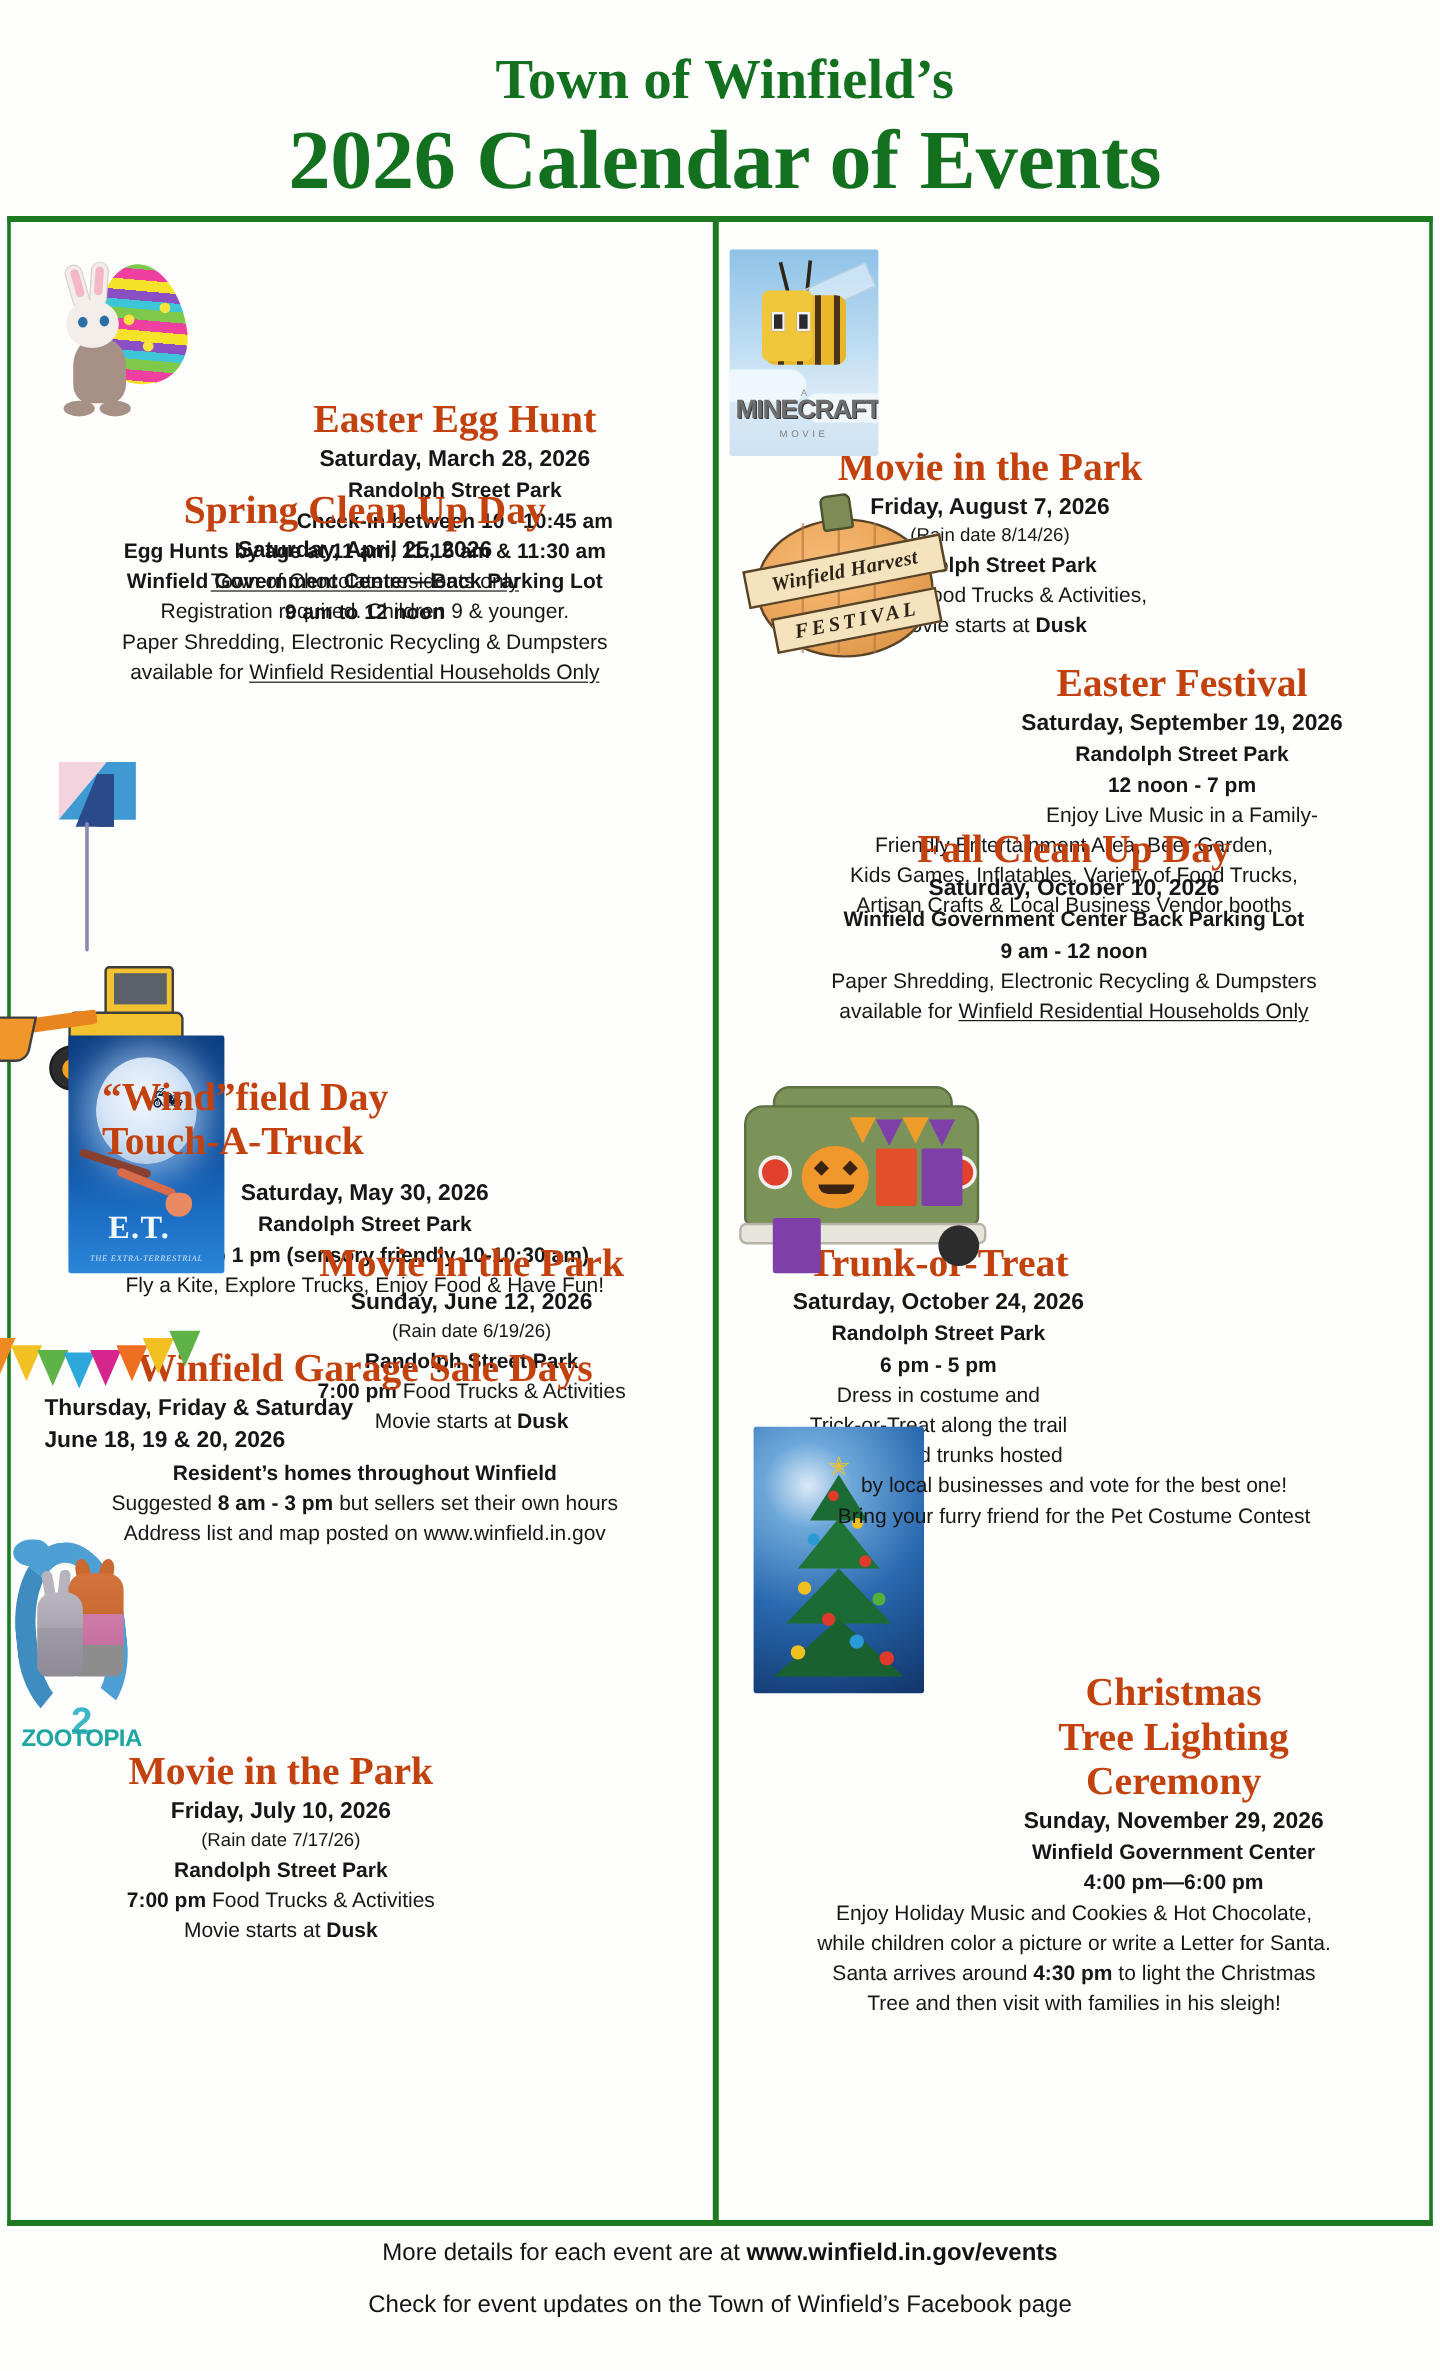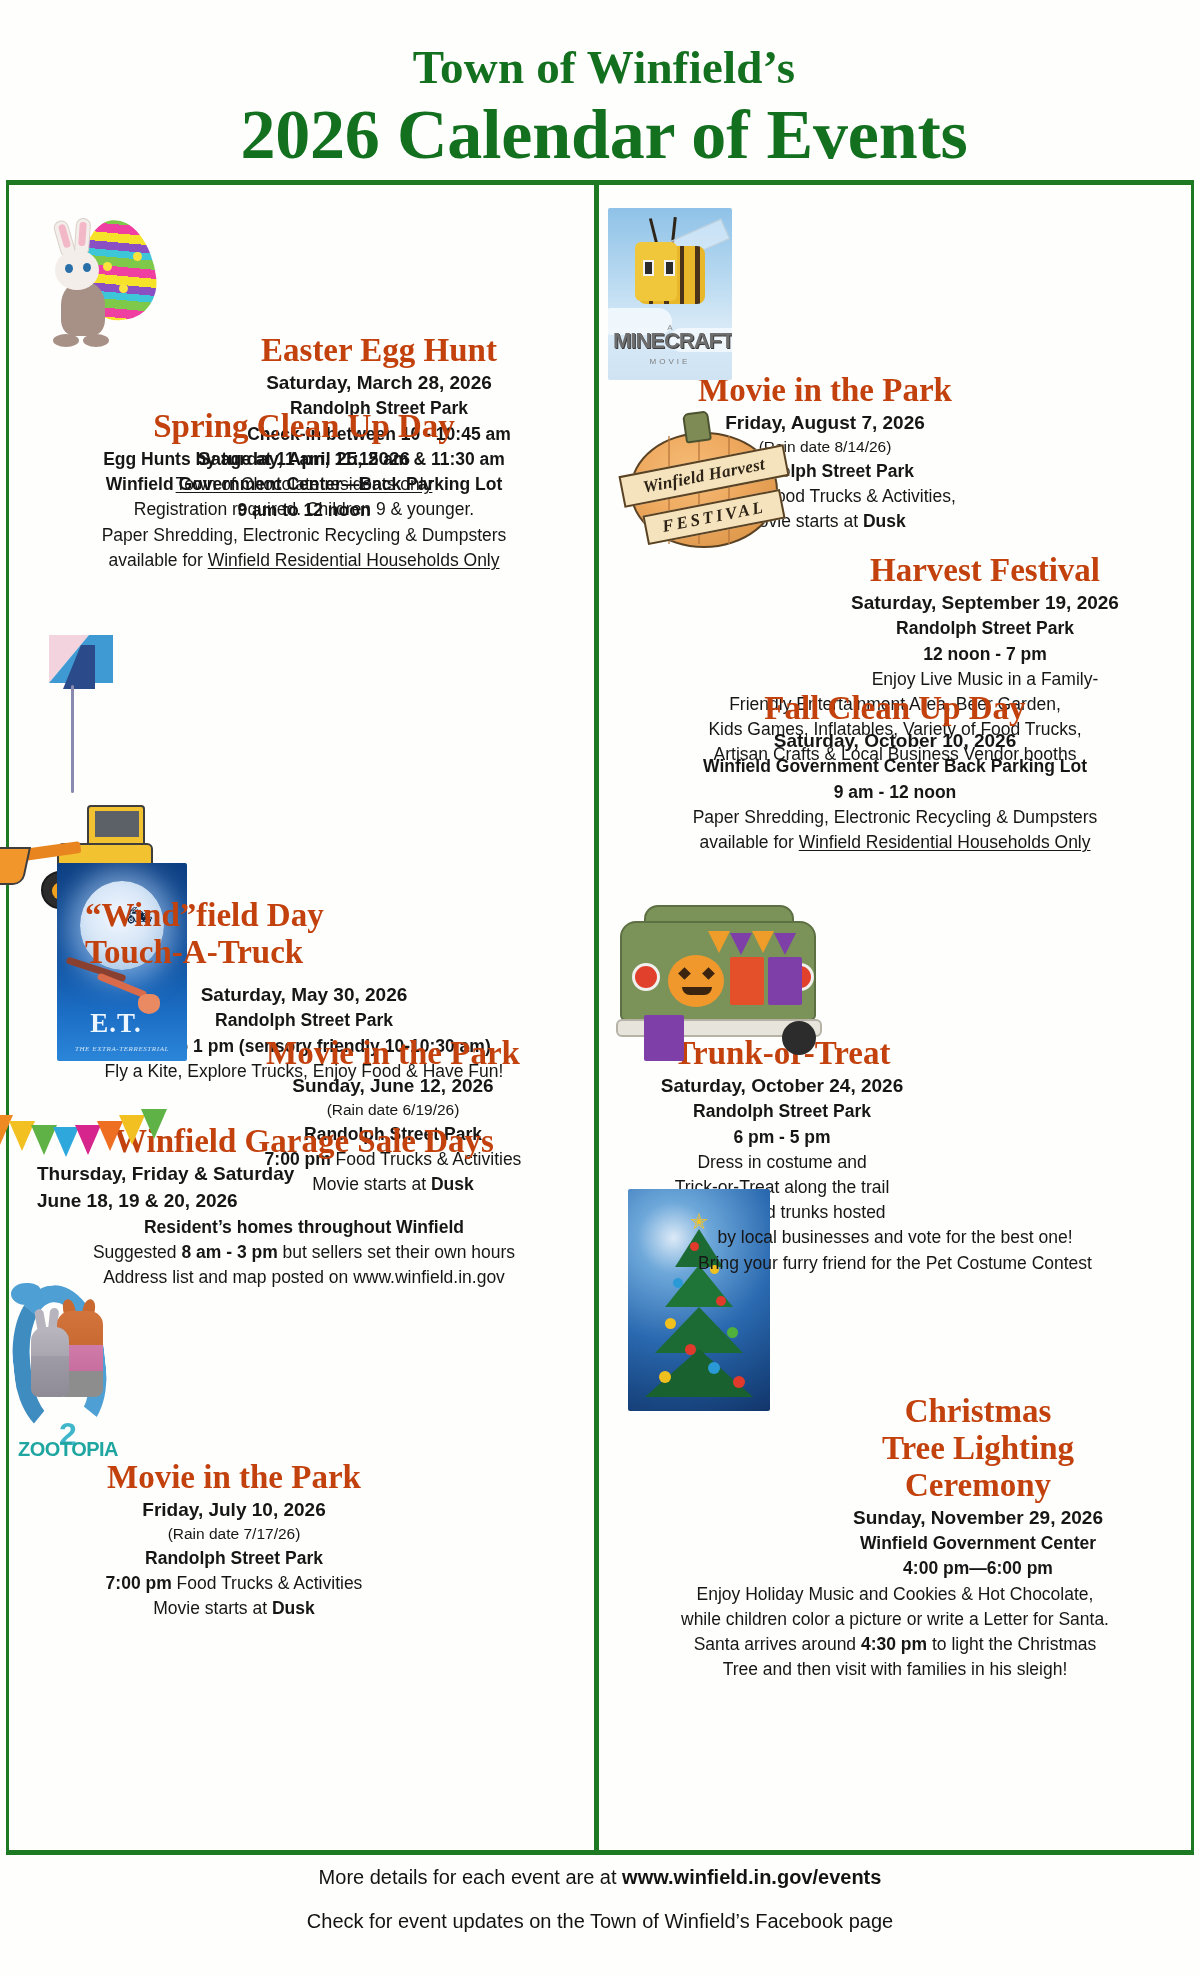--- a/index.html
+++ b/index.html
@@ -530,21 +530,21 @@
         <div class="pump art" style="left:4px; top:8px; width:172px; height:150px;">
           <div class="body"></div>
           <div class="rib" style="left:46px;"></div>
           <div class="rib" style="left:76px;"></div>
           <div class="rib" style="left:106px;"></div>
           <div class="stem"></div>
           <div class="ban1">Winfield Harvest</div>
           <div class="ban2">FESTIVAL</div>
         </div>
         <div style="margin-left:180px;">
-          <div class="ev-title">Harvest Festival</div>
+          <div class="ev-title">Easter Festival</div>
           <div class="ev-line b">Saturday, September 19, 2026</div>
           <div class="ev-line bsm">Randolph Street Park</div>
           <div class="ev-line bsm">12 noon - 7 pm</div>
           <div class="ev-line">Enjoy Live Music in a Family-</div>
         </div>
         <div class="ev-line">Friendly Entertainment Area, Beer Garden,</div>
         <div class="ev-line">Kids Games, Inflatables, Variety of Food Trucks,</div>
         <div class="ev-line">Artisan Crafts &amp; Local Business Vendor booths</div>
       </div>
 

